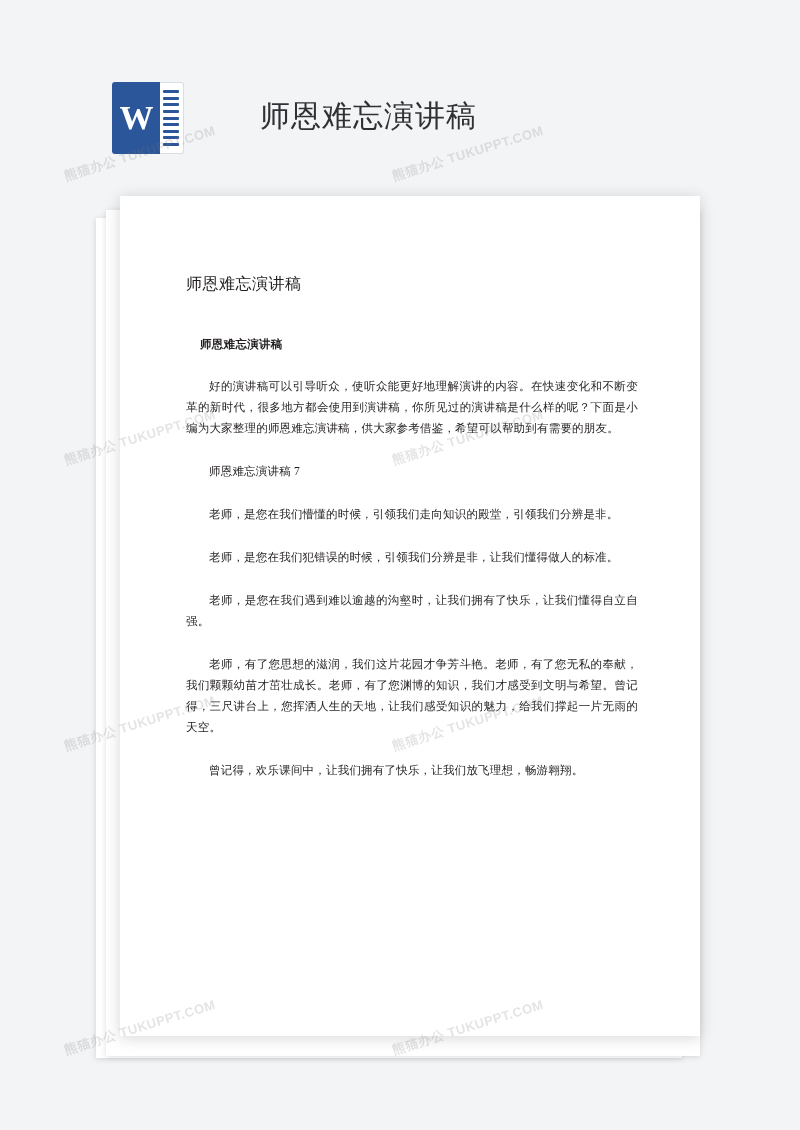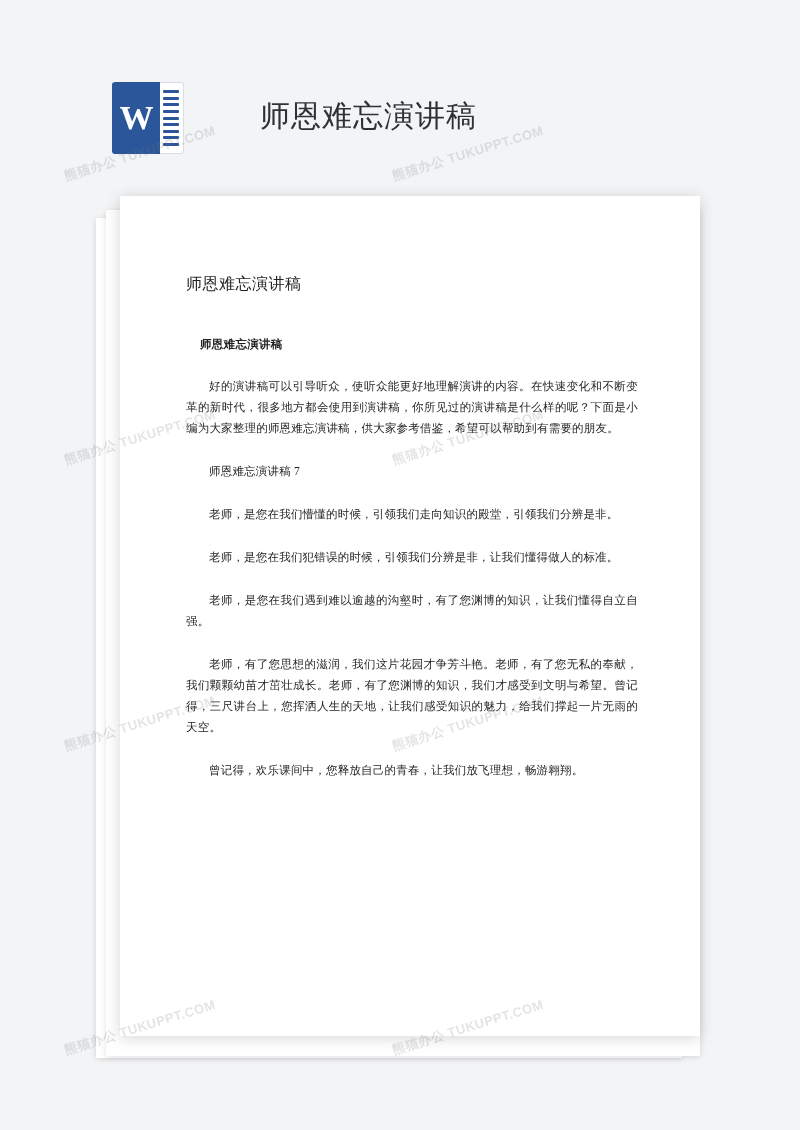--- a/index.html
+++ b/index.html
@@ -196,23 +196,23 @@
     <div class="sheet sheet-back1"></div>
     <div class="sheet sheet-front"></div>
 
     <div class="doc-content">
       <div class="doc-h1">师恩难忘演讲稿</div>
       <div class="doc-subtitle">师恩难忘演讲稿</div>
       <p class="doc-p">好的演讲稿可以引导听众，使听众能更好地理解演讲的内容。在快速变化和不断变革的新时代，很多地方都会使用到演讲稿，你所见过的演讲稿是什么样的呢？下面是小编为大家整理的师恩难忘演讲稿，供大家参考借鉴，希望可以帮助到有需要的朋友。</p>
       <p class="doc-p section">师恩难忘演讲稿 7</p>
       <p class="doc-p">老师，是您在我们懵懂的时候，引领我们走向知识的殿堂，引领我们分辨是非。</p>
       <p class="doc-p">老师，是您在我们犯错误的时候，引领我们分辨是非，让我们懂得做人的标准。</p>
-      <p class="doc-p">老师，是您在我们遇到难以逾越的沟壑时，有了您渊博的知识，让我们懂得自立自强。</p>
+      <p class="doc-p">老师，是您在我们遇到难以逾越的沟壑时，让我们拥有了快乐，让我们懂得自立自强。</p>
       <p class="doc-p">老师，有了您思想的滋润，我们这片花园才争芳斗艳。老师，有了您无私的奉献，我们颗颗幼苗才茁壮成长。老师，有了您渊博的知识，我们才感受到文明与希望。曾记得，三尺讲台上，您挥洒人生的天地，让我们感受知识的魅力，给我们撑起一片无雨的天空。</p>
-      <p class="doc-p">曾记得，欢乐课间中，您释放自己的青春，让我们放飞理想，畅游翱翔。</p>
+      <p class="doc-p">曾记得，欢乐课间中，让我们拥有了快乐，让我们放飞理想，畅游翱翔。</p>
     </div>
   </div>
 
   <div id="watermark-layer">
       <div class="wm" style="left: 62px; top: 168px;">熊猫办公 TUKUPPT.COM</div>
       <div class="wm" style="left: 390px; top: 168px;">熊猫办公 TUKUPPT.COM</div>
       <div class="wm" style="left: 62px; top: 452px;">熊猫办公 TUKUPPT.COM</div>
       <div class="wm" style="left: 390px; top: 452px;">熊猫办公 TUKUPPT.COM</div>
       <div class="wm" style="left: 62px; top: 738px;">熊猫办公 TUKUPPT.COM</div>
       <div class="wm" style="left: 390px; top: 738px;">熊猫办公 TUKUPPT.COM</div>

